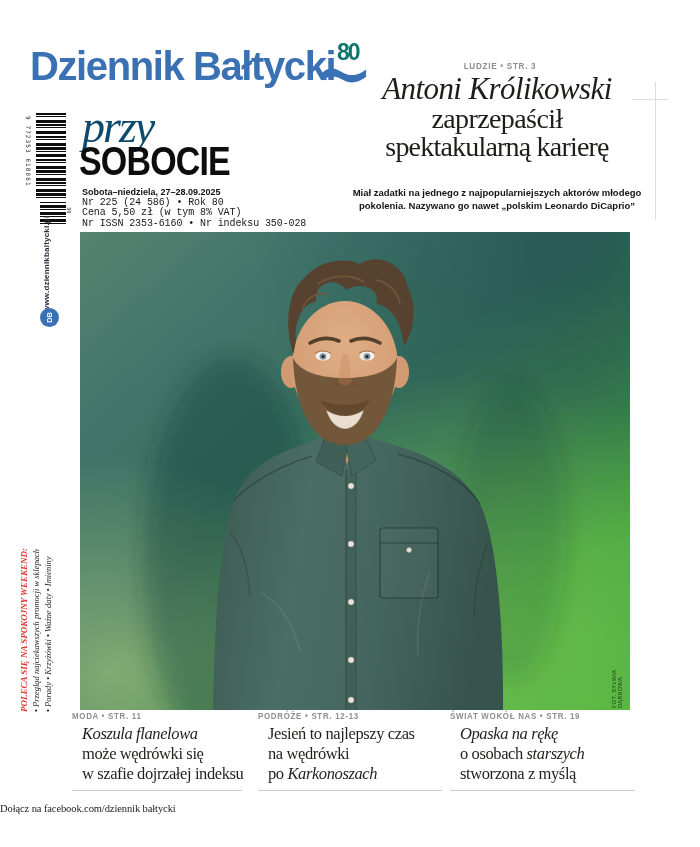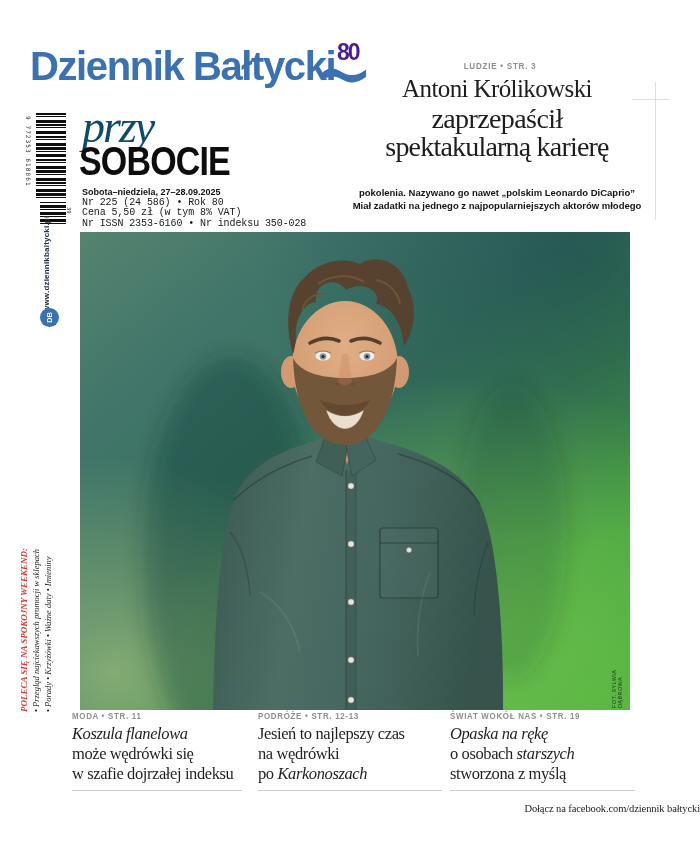--- a/index.html
+++ b/index.html
@@ -8,21 +8,21 @@
     overflow:hidden; font-family:"Liberation Sans", sans-serif;
   }
   
   .masthead-title {
     position:absolute; left:30px; top:44px; margin:0;
     font-size:40px; font-weight:700; letter-spacing:-1.4px;
     color:#3a71b5; white-space:nowrap;
   }
   .logo-mark { position:absolute; left:321px; top:42px; width:52px; height:50px; }
   .logo-80 {
-    position:absolute; left:16px; top:-3px; color:#4c1d95; font-weight:700;
+    position:absolute; left:16px; top:-3px; color:#0f766e; font-weight:700;
     font-size:23px; letter-spacing:-2px; text-shadow:0 0 1px #fff;
   }
   .logo-wave { position:absolute; left:0; top:22px; width:46px; height:22px; }
   
   .reg-v { position:absolute; left:655px; top:82px; width:1px; height:138px; background:#dedede; }
   .reg-h { position:absolute; left:632px; top:99px; width:37px; height:1px; background:#dedede; }
   
   .vert-up   { writing-mode:vertical-rl; transform:rotate(180deg); }
   .vert-down { writing-mode:vertical-rl; }
   .barcode-digits {
@@ -80,41 +80,41 @@
   .edition-date { font-size:9px; font-weight:700; color:#111; line-height:11px; }
   .edition-row  { font-family:Liberation Mono, monospace; font-size:10px; color:#181818; line-height:10.3px; letter-spacing:-.1px; }
   
   .kicker {
     font-size:9px; font-weight:700; color:#8d8d8d; letter-spacing:.8px; white-space:nowrap;
   }
   .lead-kicker { position:absolute; left:350px; top:61px; width:300px; text-align:center;
     transform:scaleX(.9); transform-origin:center top; }
   .lead-headline { position:absolute; left:338px; top:73px; width:318px; text-align:center;
     font-family:"Liberation Serif", serif; color:#1d1d1b; margin:0; font-weight:400; }
-  .lead-h1 { font-size:25px; line-height:32px; letter-spacing:-.6px; white-space:nowrap; }
+  .lead-h1 { font-size:31px; font-style:italic; line-height:32px; letter-spacing:-.6px; white-space:nowrap; }
   .lead-h2 { font-size:28px; line-height:27px; letter-spacing:-.6px; }
   .lead-h3 { font-size:28px; line-height:29px; letter-spacing:-.8px; white-space:nowrap; }
   .standfirst { position:absolute; left:338px; top:186px; width:318px; text-align:center;
     font-size:9.5px; font-weight:700; color:#141414; line-height:13px; }
   
   .photo { position:absolute; left:80px; top:232px; width:550px; height:478px; }
   .photo svg { display:block; width:100%; height:100%; }
   .photo-credit {
     position:absolute; left:611px; top:638px; height:70px;
     font-size:5.5px; letter-spacing:.4px; color:rgba(12,28,20,.8);
   }
   
   .teaser { position:absolute; top:711px; }
   .teaser-kicker { transform:scaleX(.88); transform-origin:left top; }
   .teaser-lines { margin-top:3px; font-family:"Liberation Serif", serif; color:#1f1f1d;
-    font-size:16.5px; line-height:20px; letter-spacing:-.4px; }
+    font-size:16.5px; line-height:20px; letter-spacing:-.4px;margin-left:10px; }
   .t-italic { font-style:italic; }
   .teaser-rule { position:absolute; top:790px; height:1px; background:#cccccc; }
   
-  .footer-line { position:absolute; left:0; top:803px; width:700px; text-align:right;
+  .footer-line { position:absolute; left:0; top:803px; width:616px; text-align:left;
     font-family:"Liberation Serif", serif; font-size:10.5px; color:#1c1c1c; letter-spacing:-.1px; }
 </style>
 </head>
 <body>
 
 <div class="page">
 
   <h1 class="masthead-title">Dziennik Bałtycki</h1>
   <div class="logo-mark">
     <span class="logo-80">80</span>
@@ -151,22 +151,22 @@
     <div class="edition-row">Nr ISSN 2353-6160 • Nr indeksu 350-028</div>
   </div>
 
   <div class="kicker lead-kicker">LUDZIE • STR. 3</div>
   <h2 class="lead-headline">
     <div class="lead-h1">Antoni Królikowski</div>
     <div class="lead-h2">zaprzepaścił</div>
     <div class="lead-h3">spektakularną karierę</div>
   </h2>
   <div class="standfirst">
+    <div>Miał zadatki na jednego z najpopularniejszych aktorów młodego</div>
     <div>pokolenia. Nazywano go nawet „polskim Leonardo DiCaprio”</div>
-    <div>Miał zadatki na jednego z najpopularniejszych aktorów młodego</div>
   </div>
 
   <div class="photo">
     <svg viewBox="0 0 550 478" preserveAspectRatio="none">
       <defs>
         <linearGradient id="bgGrad" x1="0" y1="0" x2="1" y2="1">
           <stop offset="0" stop-color="#55836f"></stop>
           <stop offset=".22" stop-color="#41756a"></stop>
           <stop offset=".45" stop-color="#37705d"></stop>
           <stop offset=".62" stop-color="#3c8150"></stop>

